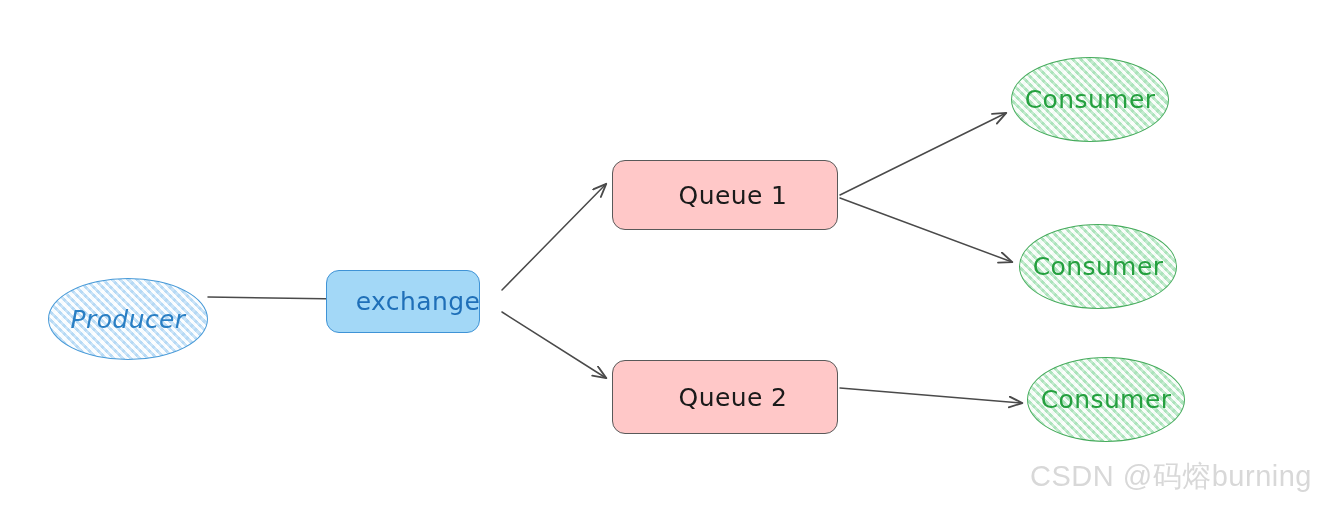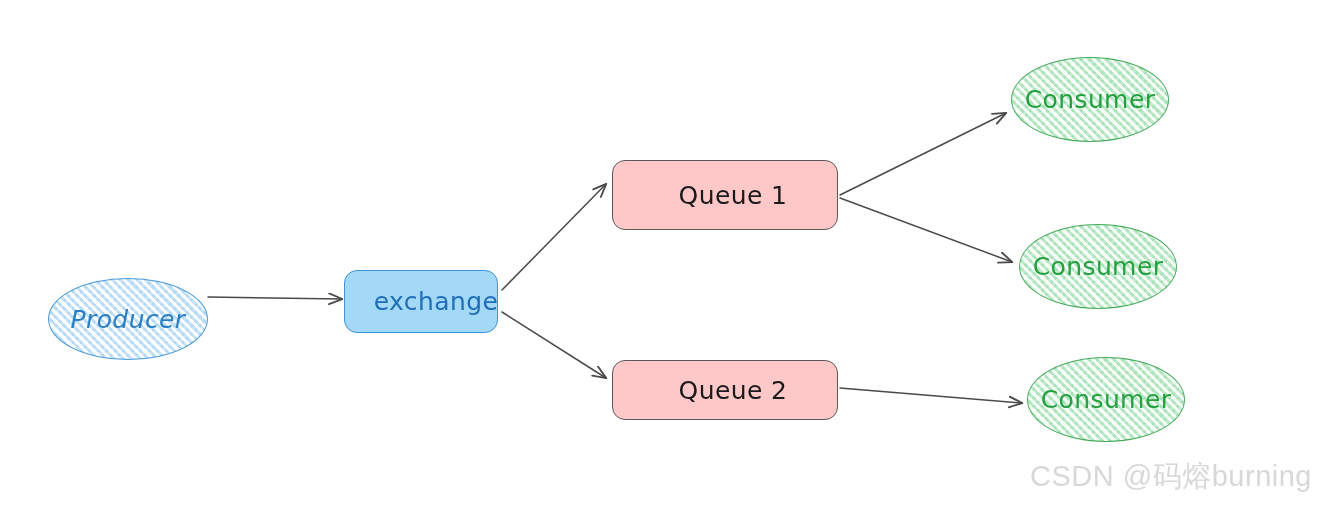--- a/index.html
+++ b/index.html
@@ -109,29 +109,29 @@
         <line x1="840" y1="195" x2="1006" y2="113" stroke="#4a4a4a" stroke-width="1.5" marker-end="url(#arrow-open)"></line>
         <line x1="840" y1="198" x2="1012" y2="262" stroke="#4a4a4a" stroke-width="1.5" marker-end="url(#arrow-open)"></line>
         <line x1="840" y1="388" x2="1022" y2="403" stroke="#4a4a4a" stroke-width="1.5" marker-end="url(#arrow-open)"></line>
       </g>
   </svg>
 
   <div class="node ellipse-producer" style="left: 48px; top: 278px; width: 160px; height: 82px;">
     <span class="node-label">Producer</span>
   </div>
 
-  <div class="node box-exchange" style="left: 344px; top: 270px; width: 154px; height: 63px; padding-left: 30px;">
+  <div class="node box-exchange" style="left: 326px; top: 270px; width: 154px; height: 63px; padding-left: 30px;">
     <span class="node-label">exchange</span>
   </div>
 
   <div class="node box-queue" style="left: 612px; top: 160px; width: 226px; height: 70px;">
     <span class="node-label">Queue 1</span>
   </div>
 
-  <div class="node box-queue" style="left: 612px; top: 360px; width: 226px; height: 60px;">
+  <div class="node box-queue" style="left: 612px; top: 360px; width: 226px; height: 74px;">
     <span class="node-label">Queue 2</span>
   </div>
 
   <div class="node ellipse-consumer" style="left: 1011px; top: 57px; width: 158px; height: 85px;">
     <span class="node-label">Consumer</span>
   </div>
 
   <div class="node ellipse-consumer" style="left: 1019px; top: 224px; width: 158px; height: 85px;">
     <span class="node-label">Consumer</span>
   </div>

